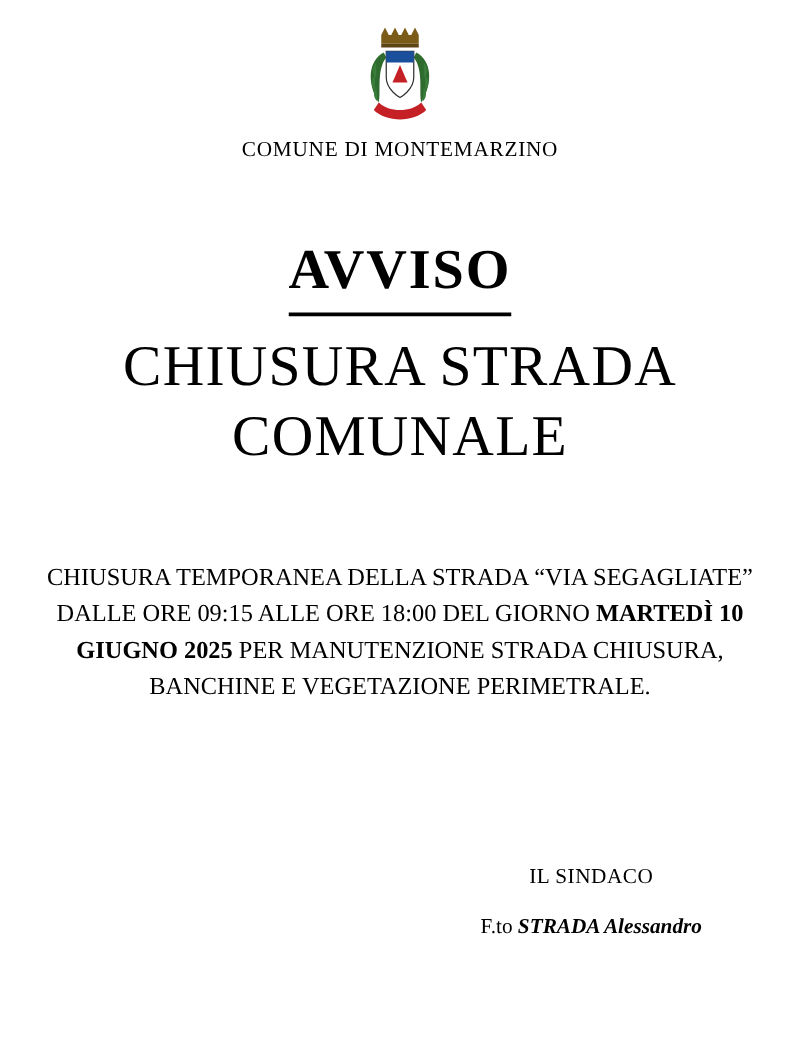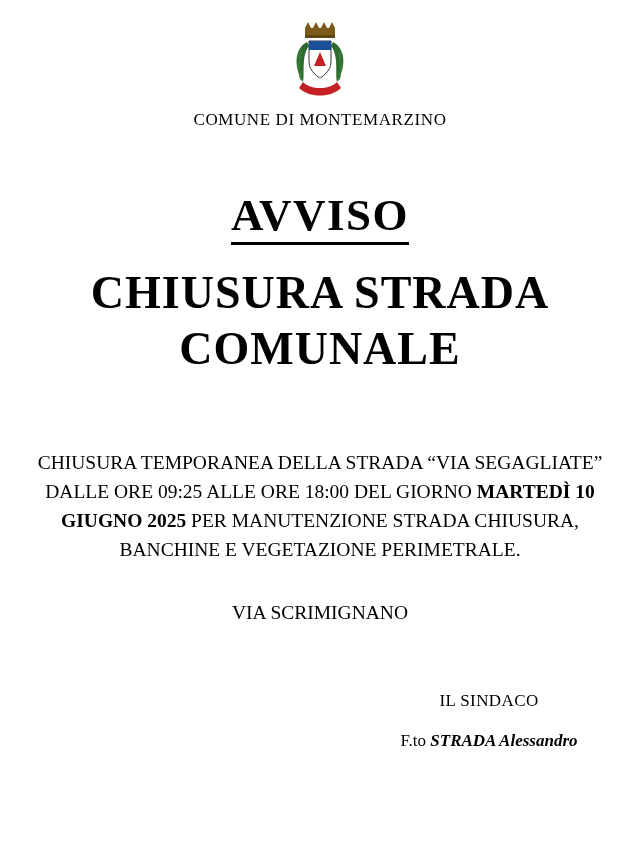--- a/index.html
+++ b/index.html
@@ -52,26 +52,26 @@
     text-align: center;
     font-family: "Liberation Serif", serif;
     font-weight: bold;
     font-size: 45px;
     letter-spacing: 1.5px;
     margin-top: 62px;
     line-height: 1.05;
   }
   .avviso span {
     border-bottom: 3px solid #000;
-    padding-bottom: 2px;
+    padding-bottom: 10px;
   }
   .main-title {
     text-align: center;
     font-family: "Liberation Serif", serif;
-    font-weight: bold;
+    font-weight: normal;
     font-size: 46px;
     letter-spacing: 1px;
     line-height: 1.22;
     margin-top: 26px;
     padding: 0 18px;
   }
 
   
   .body-text {
     text-align: center;
@@ -89,21 +89,21 @@
     font-size: 19.5px;
     line-height: 1.48;
     margin-top: 34px;
     padding: 0 22px;
   }
   .alt-route .line2 { display: block; }
 
   
   .signature {
     position: absolute;
-    right: 36px;
+    right: 52px;
     bottom: 12px;
     text-align: center;
     width: 230px;
   }
   .signature .role {
     font-family: "Liberation Serif", serif;
     font-size: 17px;
     letter-spacing: 0.4px;
   }
   .signature .name-row {
@@ -160,25 +160,24 @@
   <div class="avviso">
     <span>AVVISO</span>
   </div>
 
   <div class="main-title">
     <div>CHIUSURA STRADA</div>
     <div>COMUNALE</div>
   </div>
 
   <div class="body-text">
-    <span>CHIUSURA TEMPORANEA DELLA STRADA “VIA SEGAGLIATE” DALLE ORE 09:25 ALLE ORE 18:00 DEL GIORNO </span><b>MARTEDÌ 10 GIUGNO 2025</b><span> PER MANUTENZIONE STRADA CHIUSURA, BANCHINE E VEGETAZIONE PERIMETRALE.</span>
+    <span>CHIUSURA TEMPORANEA DELLA STRADA “VIA SEGAGLIATE” DALLE ORE 09:15 ALLE ORE 18:00 DEL GIORNO </span><b>MARTEDÌ 10 GIUGNO 2025</b><span> PER MANUTENZIONE STRADA CHIUSURA, BANCHINE E VEGETAZIONE PERIMETRALE.</span>
   </div>
 
   <div class="alt-route">
-    <div class="line2">VIA SCRIMIGNANO</div>
   </div>
 
   <div class="signature">
     <div class="role">IL SINDACO</div>
     <div class="name-row">
       <span class="fto">F.to </span><span class="name">STRADA Alessandro</span>
     </div>
   </div>
 
 </div>

